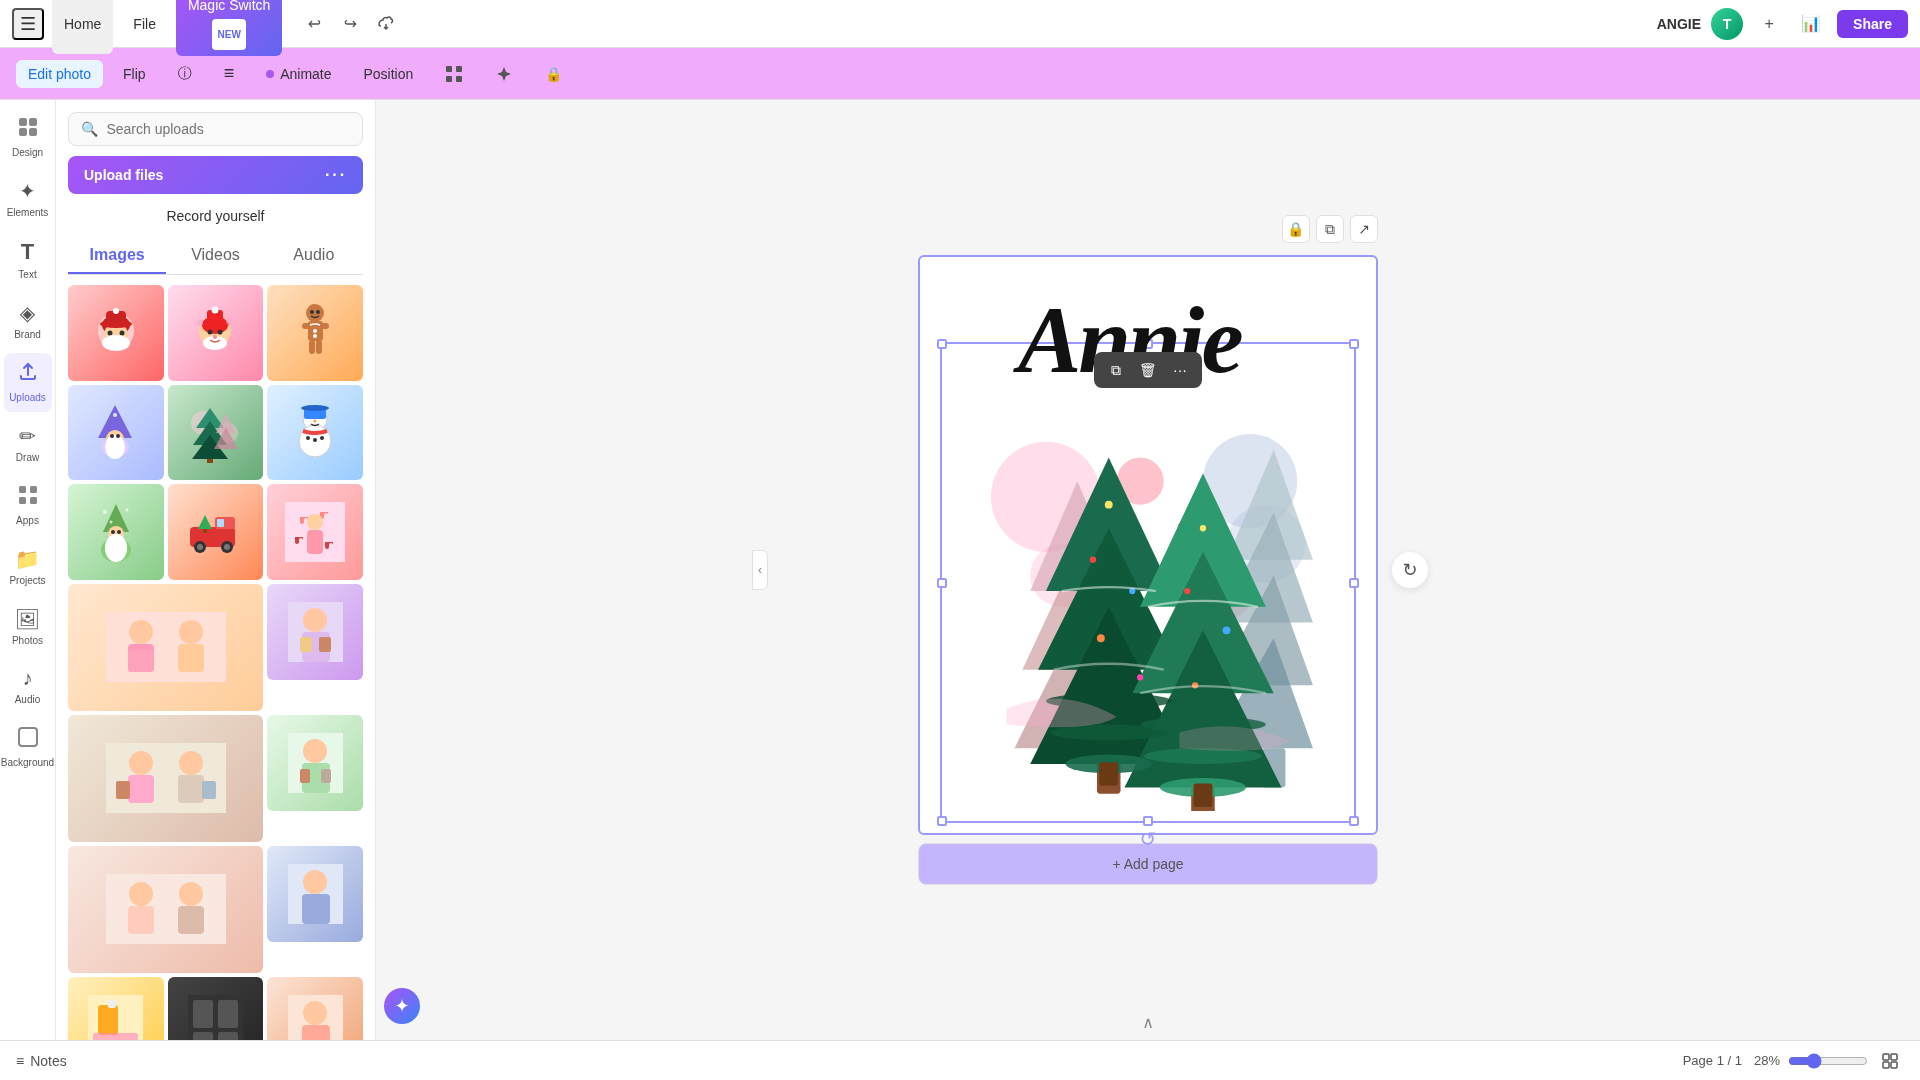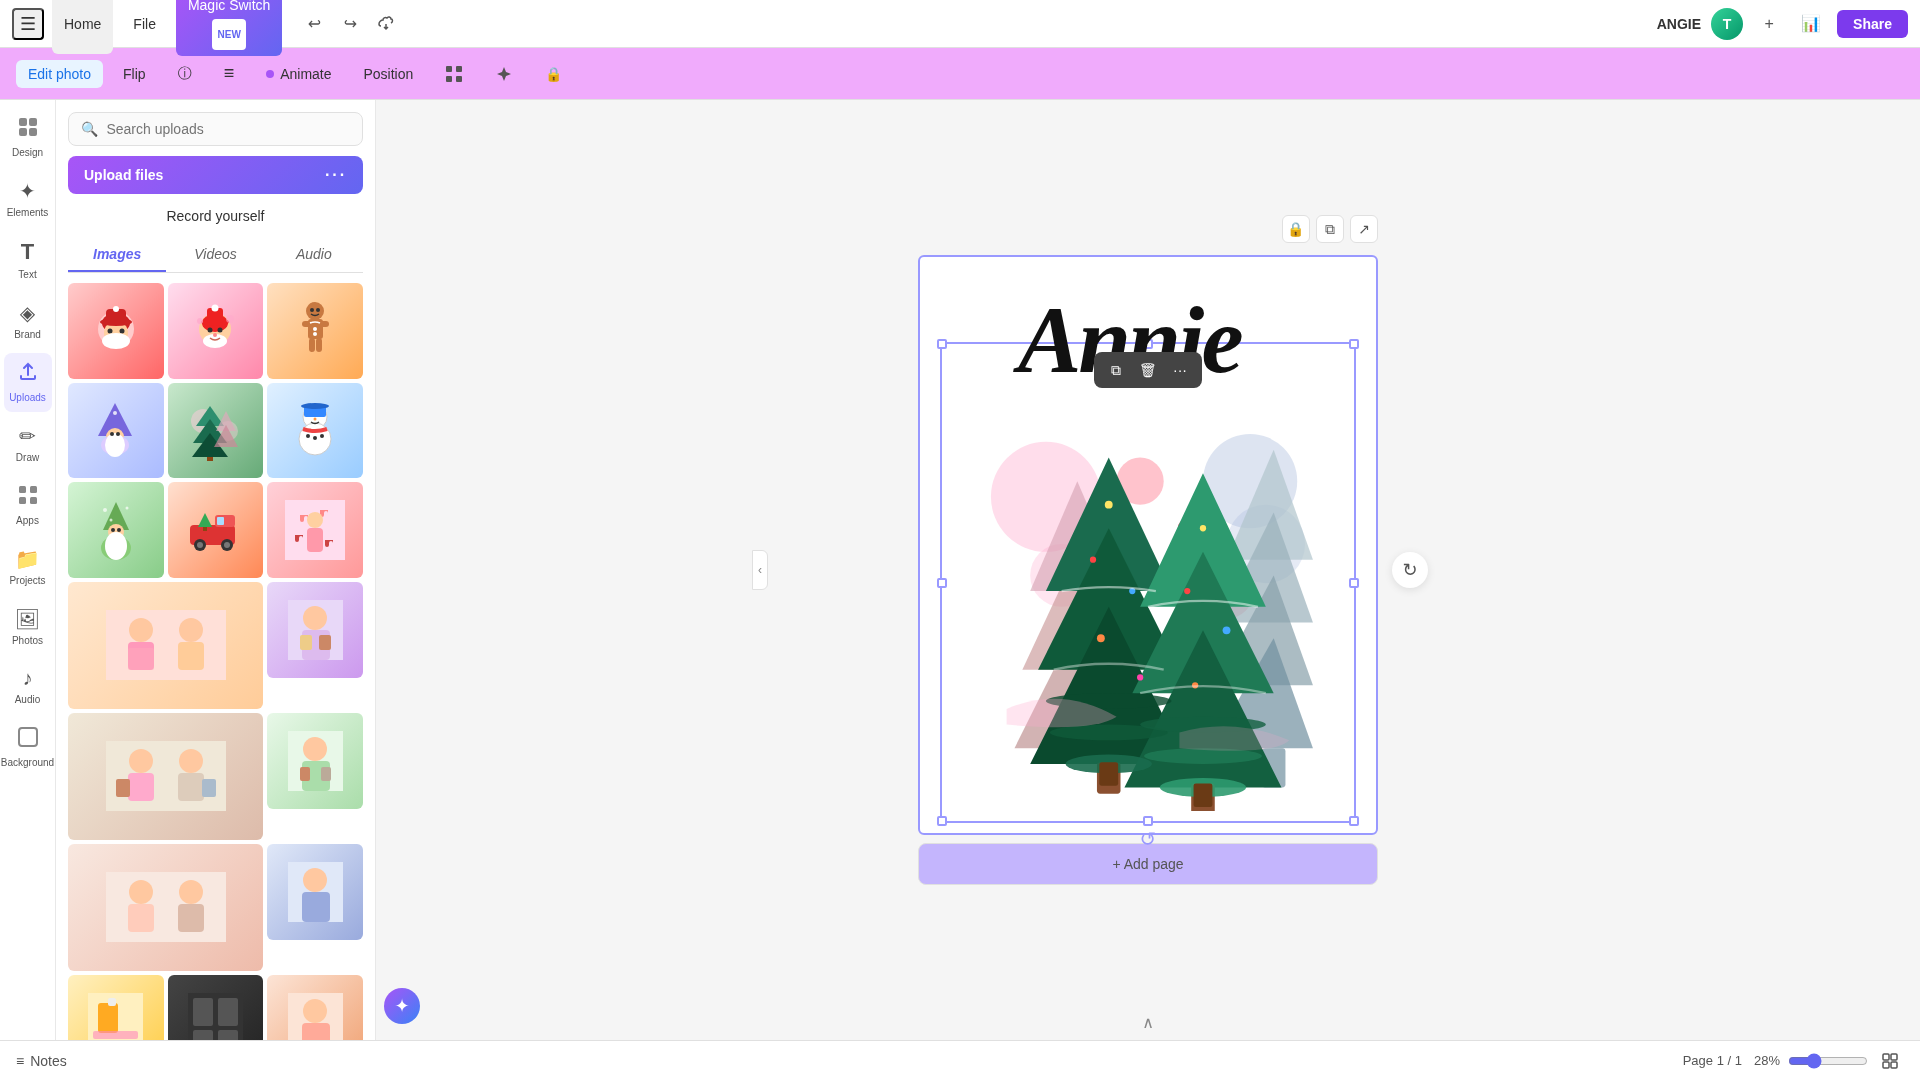--- a/index.html
+++ b/index.html
@@ -248,25 +248,24 @@
 
     .tabs-row {
       display: flex;
       border-bottom: 1px solid #e0e0e0;
       gap: 0;
     }
     .tab-item {
       flex: 1;
       text-align: center;
       padding: 8px 4px;
-      font-size: 14px;
+      font-size: 16px;
       cursor: pointer;
       color: #666;
       border-bottom: 2px solid transparent;
-      font-style: italic;
     }
     .tab-item.active {
       color: #6366f1;
       border-bottom: 2px solid #6366f1;
       font-weight: 600;
     }
 
     .images-grid {
       display: grid;
       grid-template-columns: repeat(3, 1fr);

